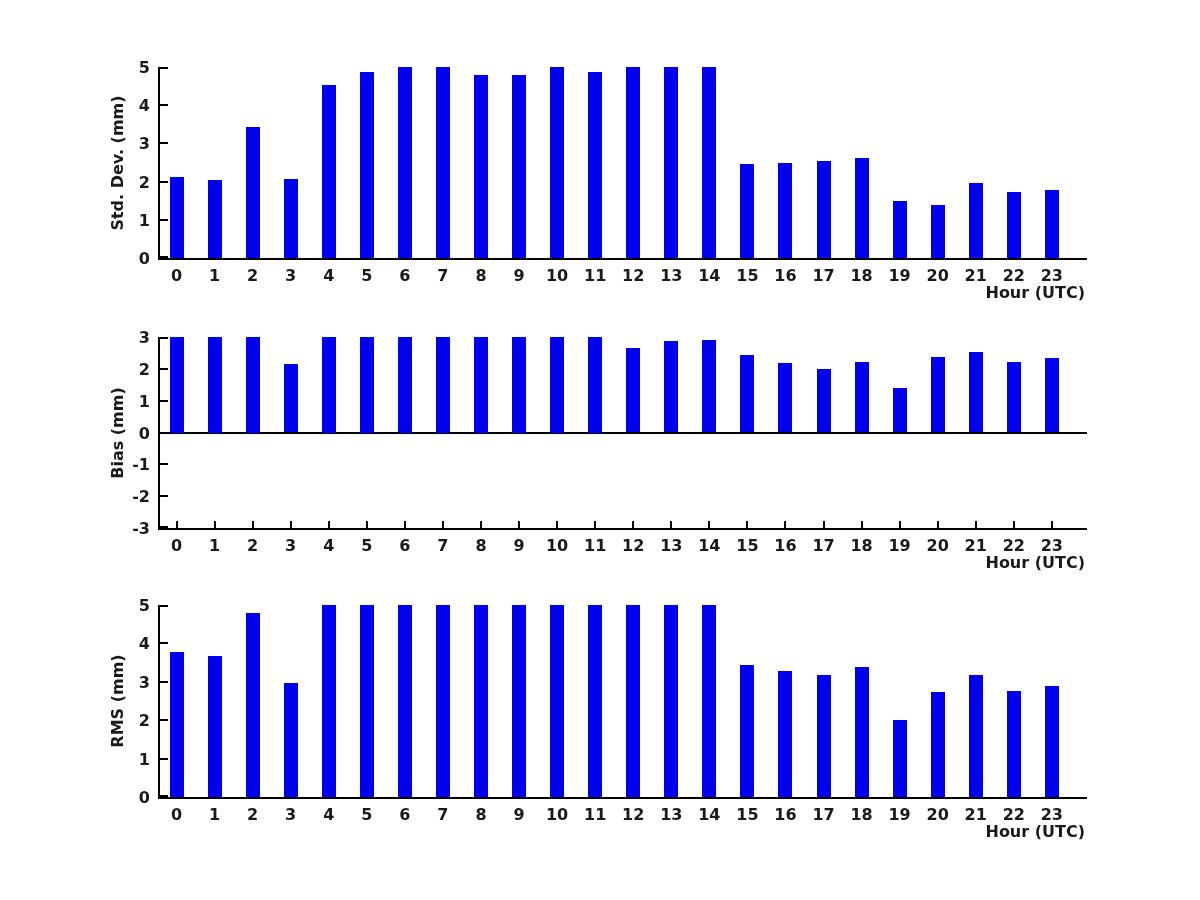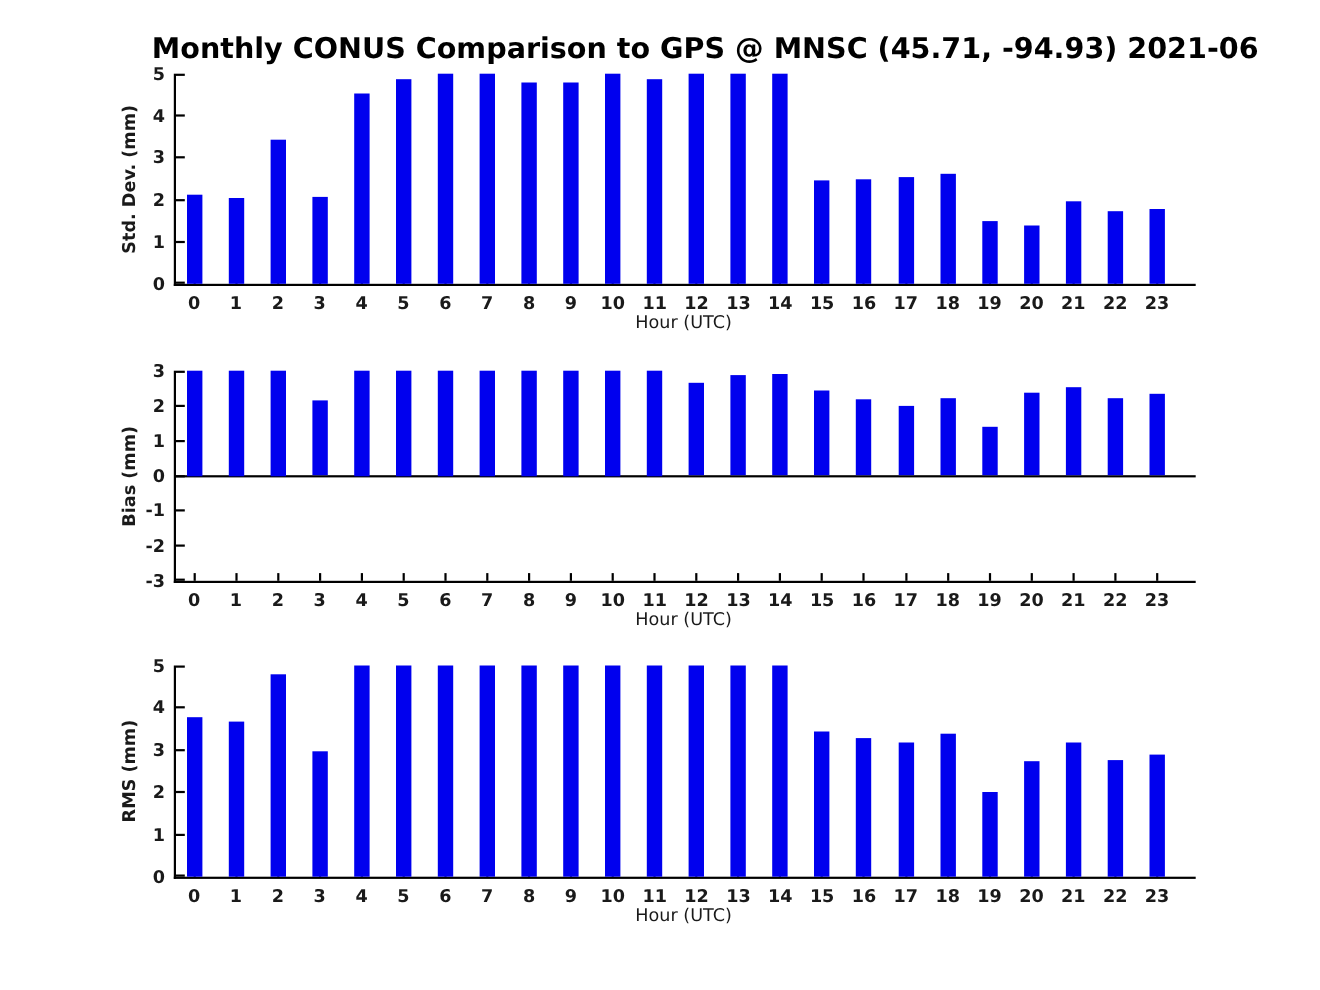--- a/index.html
+++ b/index.html
@@ -43,39 +43,38 @@
   .zero-line{position:absolute;left:0;width:100%;height:2px;background:#000;}
   .ytick-label{
     position:absolute;left:-52px;width:42px;text-align:right;
     font-size:16px;font-weight:bold;transform:translateY(-50%);color:#1a1a1a;
   }
   .xtick-label{
     position:absolute;width:38px;text-align:center;
     font-size:16px;font-weight:bold;color:#1a1a1a;
   }
   .xlabel{
-    position:absolute;left:158px;width:927px;text-align:center;
-    font-size:16px;font-weight:normal;color:#1a1a1a;
+    position:absolute;left:158px;width:927px;text-align:right;
+    font-size:16px;font-weight:bold;color:#1a1a1a;
   }
   .panel-1 .xlabel,.panel-2 .xlabel{top:216px;}
   .panel-3 .xlabel{top:217px;}
   .ylabel{
     position:absolute;left:117px;
     font-size:16px;font-weight:bold;color:#1a1a1a;white-space:nowrap;
     transform:translate(-50%,-50%) rotate(-90deg);
   }
   .panel-1 .ylabel,.panel-2 .ylabel{top:96px;}
   .panel-3 .ylabel{top:96px;}
 </style>
 </head>
 <body>
 
 <div id="canvas" style="background: rgb(255, 255, 255);">
 
-  <div class="title">Monthly CONUS Comparison to GPS @ MNSC (45.71, -94.93) 2021-06</div>
 
 
   <div class="panel panel-1">
     <div class="ylabel">Std. Dev. (mm)</div>
     <div class="plot">
         <div class="ytick" style="top: 189px; width: 8px;"></div>
         <div class="ytick-label" style="top: 191px;">0</div>
         <div class="ytick" style="top: 151.8px; width: 8px;"></div>
         <div class="ytick-label" style="top: 152.8px;">1</div>
         <div class="ytick" style="top: 113.6px; width: 8px;"></div>

